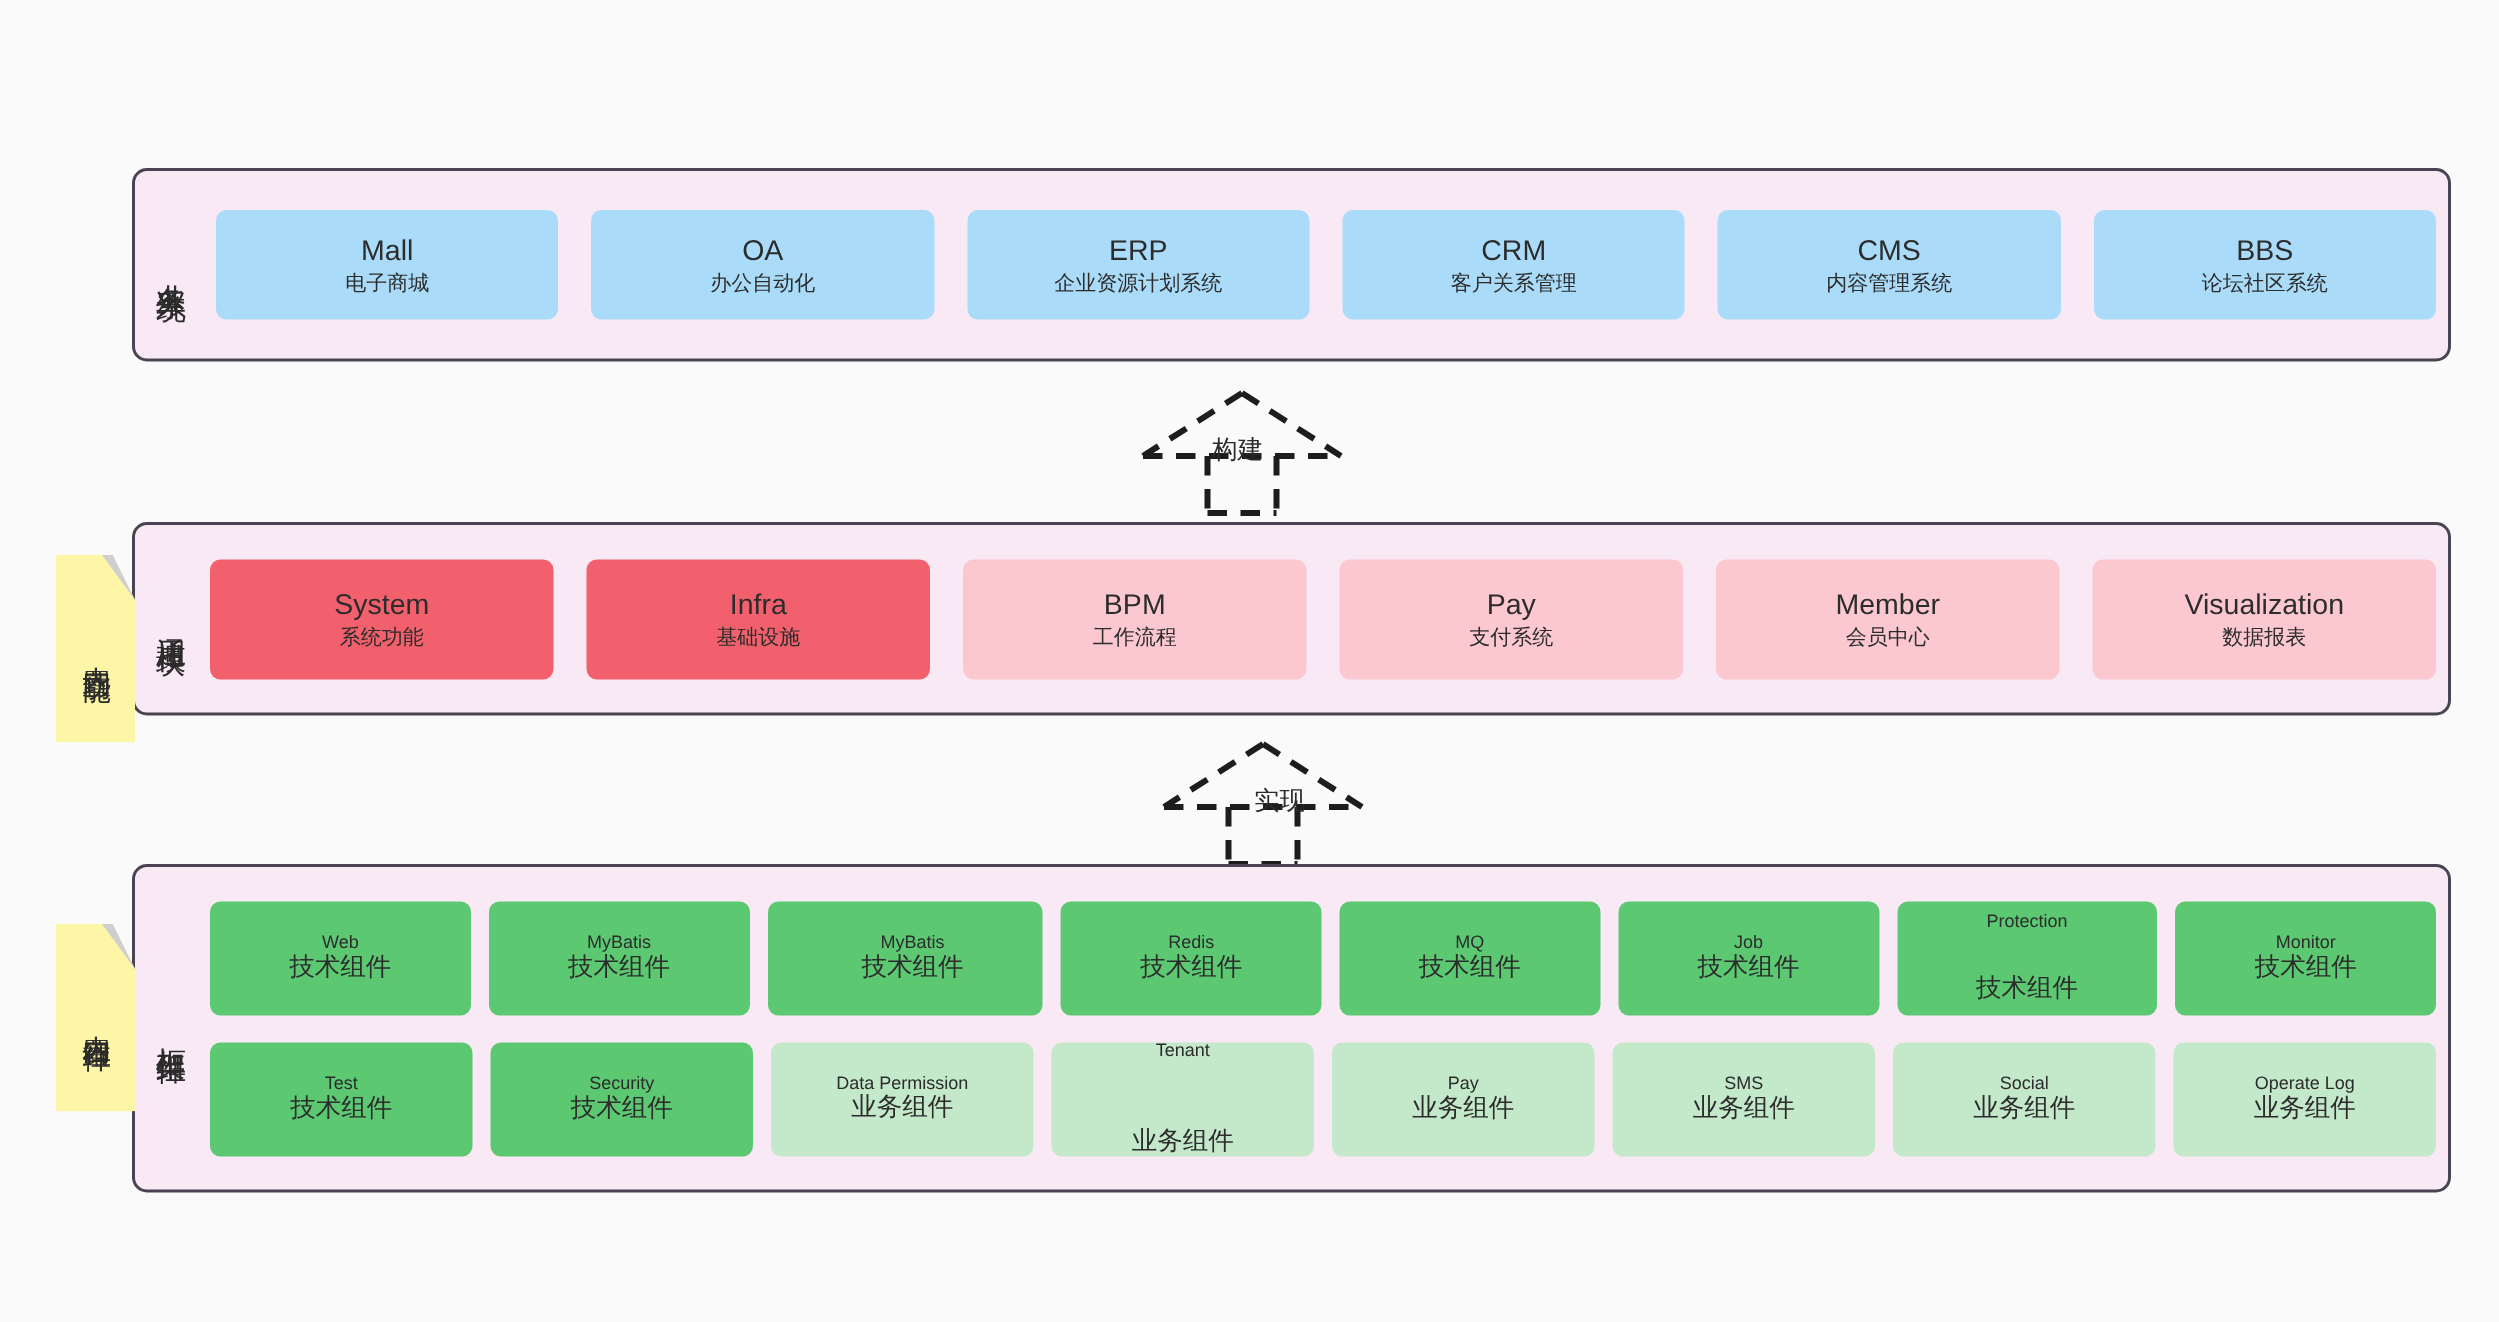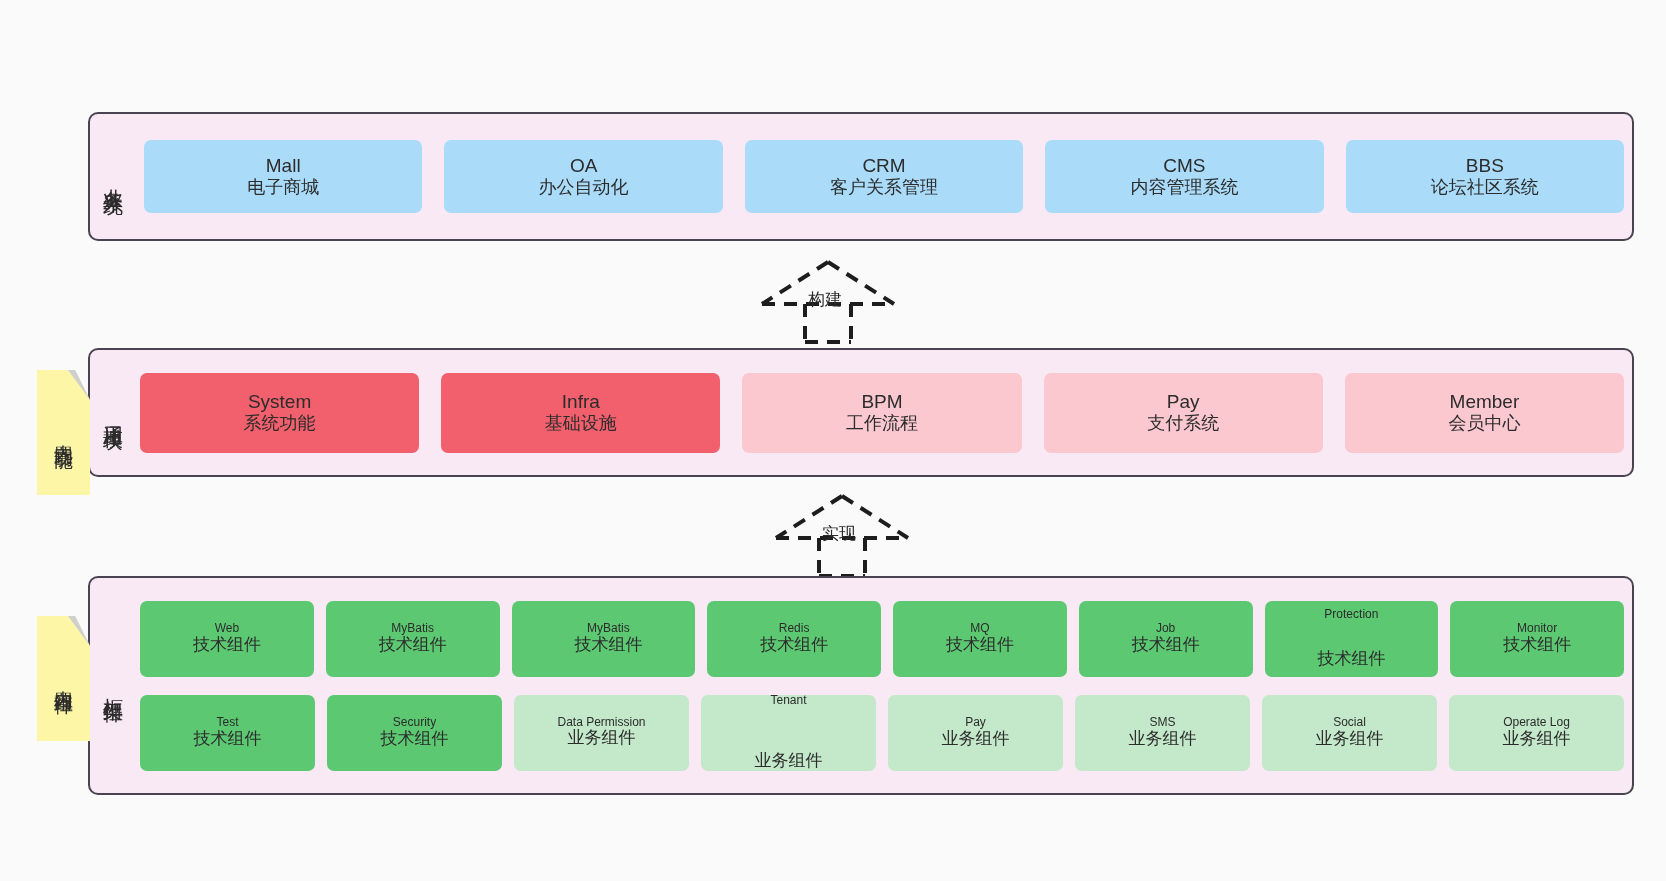--- a/index.html
+++ b/index.html
@@ -52,21 +52,21 @@
     display: flex;
     flex-direction: column;
     align-items: center;
     justify-content: center;
     text-align: center;
     line-height: 1.22;
     color: #2c2c2c;
     padding: 4px 6px;
   }
   .cell .en { font-size: 19px; }
-  .cell .cn { font-size: 18px; }
+  .cell .cn { font-size: 14px; }
 
   
   #layer-business { left: 88px; top: 112px; width: 1546px; height: 129px; }
   #layer-business .layer-body { padding-left: 8px; }
   #layer-business .cell { height: 73px; background: #aadcfa; }
 
   #layer-module { left: 88px; top: 348px; width: 1546px; height: 129px; }
   #layer-module .cell { height: 80px; }
 
   #layer-framework { left: 88px; top: 576px; width: 1546px; height: 219px; }
@@ -120,20 +120,24 @@
     <div class="layer-title">业务系统</div>
     <div class="layer-body">
       <div class="row">
         <div class="cell">
           <span class="en">Mall</span>
           <span class="cn">电子商城</span>
         </div>
         <div class="cell">
           <span class="en">OA</span>
           <span class="cn">办公自动化</span>
+        </div>
+        <div class="cell">
+          <span class="en">ERP</span>
+          <span class="cn">企业资源计划系统</span>
         </div>
         <div class="cell">
           <span class="en">CRM</span>
           <span class="cn">客户关系管理</span>
         </div>
         <div class="cell">
           <span class="en">CMS</span>
           <span class="cn">内容管理系统</span>
         </div>
         <div class="cell">
@@ -173,39 +177,43 @@
           <span class="cn">工作流程</span>
         </div>
         <div class="cell" style="background:#fbc8d0;">
           <span class="en">Pay</span>
           <span class="cn">支付系统</span>
         </div>
         <div class="cell" style="background:#fbc8d0;">
           <span class="en">Member</span>
           <span class="cn">会员中心</span>
         </div>
+        <div class="cell" style="background:#fbc8d0;">
+          <span class="en">Visualization</span>
+          <span class="cn">数据报表</span>
+        </div>
       </div>
     </div>
   </div>
 
   <div class="note" id="note-func">
     <span class="fold"></span>
     <span>内置功能</span>
   </div>
 
   <div class="connector" id="connector-impl" style="left:772px; top:492px; width:140px; height:86px;">
     <svg width="140" height="86" viewBox="0 0 140 86">
       <path d="M 70 4 L 136 46" fill="none" stroke="#1d1d1d" stroke-width="4" stroke-dasharray="13,9" stroke-linecap="butt"></path>
       <path d="M 70 4 L 4 46" fill="none" stroke="#1d1d1d" stroke-width="4" stroke-dasharray="13,9" stroke-linecap="butt"></path>
       <path d="M 4 46 L 136 46" fill="none" stroke="#1d1d1d" stroke-width="4" stroke-dasharray="13,9" stroke-linecap="butt"></path>
       <path d="M 47 46 L 47 84" fill="none" stroke="#1d1d1d" stroke-width="4" stroke-dasharray="13,9"></path>
       <path d="M 93 46 L 93 84" fill="none" stroke="#1d1d1d" stroke-width="4" stroke-dasharray="13,9"></path>
       <path d="M 47 84 L 93 84" fill="none" stroke="#1d1d1d" stroke-width="4" stroke-dasharray="13,9"></path>
     </svg>
-    <span class="label" style="left:50px; top:30px;">实现</span>
+    <span class="label" style="left:64px; top:30px;">实现</span>
   </div>
 
   <div class="layer" id="layer-framework">
     <div class="layer-title">框架组件</div>
     <div class="layer-body">
 
       <div class="row">
         <div class="cell" style="background:#5cc972;">
           <span class="en">Web</span>
           <span class="cn">技术组件</span>

